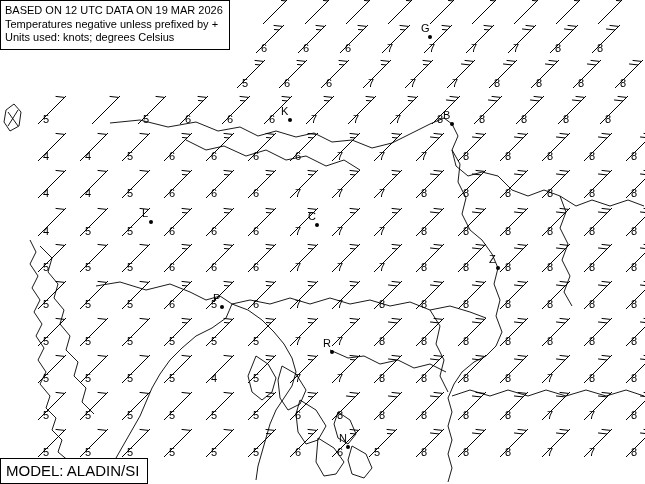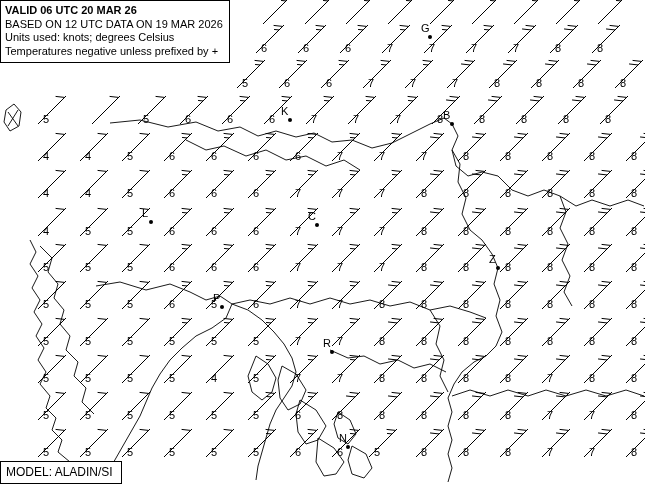--- a/index.html
+++ b/index.html
@@ -4,21 +4,21 @@
 <style>
   html,body{margin:0;padding:0;background:#ffffff;}
   body{width:645px;height:484px;font-family:"Liberation Sans",sans-serif;}
   #stage{position:relative;width:645px;height:484px;overflow:hidden;background:#fff;}
   #map{position:absolute;left:0;top:0;width:645px;height:484px;}
   .legend{position:absolute;left:0;top:0;background:#fff;border:1px solid #000;
           padding:3px 6px 4px 4px;line-height:13.5px;font-size:11px;color:#000;z-index:30;}
   .legend div{white-space:nowrap;}
   .legend b{font-weight:bold;}
   .model{position:absolute;left:0;bottom:0;background:#fff;border:1px solid #000;
-         padding:3px 8px 4px 5px;font-size:12px;color:#000;z-index:30;}
+         padding:3px 8px 4px 5px;font-size:15px;color:#000;z-index:30;}
   .tempnum{position:absolute;font-size:11px;color:#000;transform:translate(-50%,-50%);
            white-space:nowrap;z-index:12;}
   .stn{position:absolute;z-index:20;transform:translate(-50%,-50%);}
   .stn .dot{position:absolute;left:-2px;top:-2px;width:4px;height:4px;border-radius:50%;background:#000;}
   .stn .lbl{position:absolute;left:-9px;top:-15px;font-size:11px;color:#000;}
   .barb{position:absolute;z-index:10;}
 </style>
 </head>
 <body>
 
@@ -1486,20 +1486,19 @@
         <span class="dot"></span>
         <span class="lbl">R</span>
       </div>
       <div class="stn" style="left: 348px; top: 447px;">
         <span class="dot"></span>
         <span class="lbl">N</span>
       </div>
     </div>
 
   <div class="legend">
-    <div><b>VALID 06 UTC 20 MAR 26</b></div>
     <div>BASED ON 12 UTC DATA ON 19 MAR 2026</div>
+    <div>Temperatures negative unless prefixed by +</div>
     <div>Units used: knots; degrees Celsius</div>
-    <div>Temperatures negative unless prefixed by +</div>
   </div>
 
   <div class="model">MODEL: ALADIN/SI</div>
 </div>
 
 </body></html>

